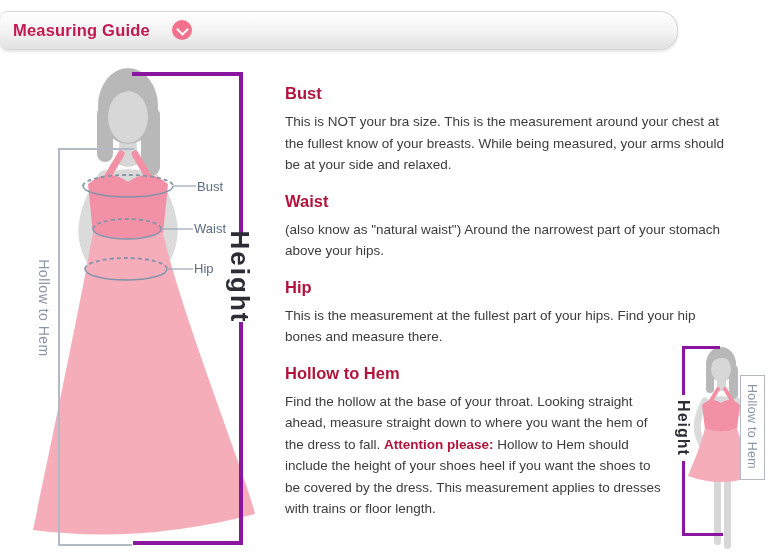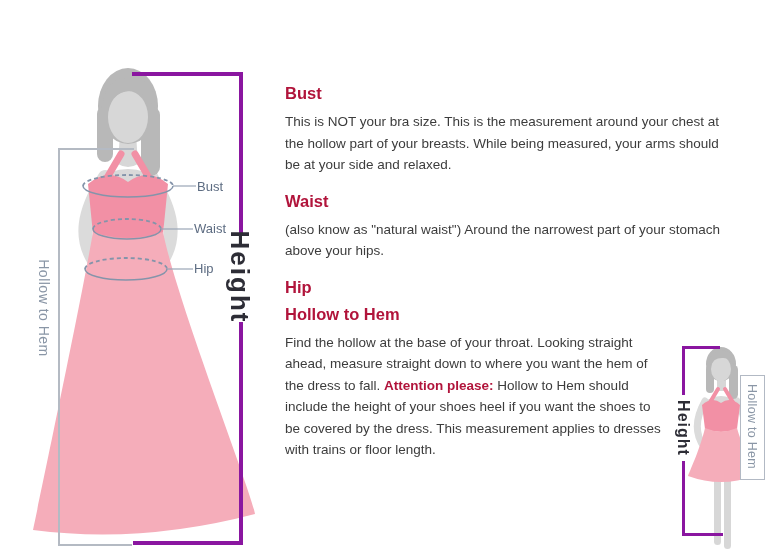--- a/index.html
+++ b/index.html
@@ -48,20 +48,26 @@
   .sec-body{color:#3c3c3c;font-size:13.5px;line-height:21.5px;margin:0 0 16px 0;}
   .sec-body.narrow{width:382px;}
   .attention{color:#B1143B;font-weight:bold;text-align:center;}
   svg{position:absolute;}
 </style>
 </head>
 <body>
 
 <div id="canvas">
 
+  <div class="header-bar">
+    <span class="header-title">Measuring Guide</span>
+    <button class="chevron-btn">
+      <span class="chev"></span>
+    </button>
+  </div>
 
   <svg style="left:25px;top:62px;" width="235" height="491" viewBox="0 0 235 491">
 
     <path d="M80,115 C60,147 50,178 76,208" stroke="#dbdbdb" stroke-width="14" fill="none" stroke-linecap="round"></path>
     <path d="M126,115 C146,147 156,178 130,208" stroke="#dbdbdb" stroke-width="14" fill="none" stroke-linecap="round"></path>
 
     <path d="M68,120 Q103,94 138,120 L132,146 Q103,132 74,146 Z" fill="#d9d9d9"></path>
 
     <path d="M95,72 L111,72 L113,102 Q103,108 93,102 Z" fill="#d7d7d7"></path>
 
@@ -104,26 +110,27 @@
   <div class="pline" style="left:133px;top:541px;width:110px;height:4px;"></div>
   <div class="rot-label height-label-main" style="left:192px;top:262px;width:96px;height:30px;">Height</div>
 
   <div class="gline" style="left:58px;top:148px;width:76px;height:1.5px;"></div>
   <div class="gline" style="left:58px;top:148px;width:1.5px;height:397px;"></div>
   <div class="gline" style="left:58px;top:544px;width:74px;height:1.5px;"></div>
   <div class="rot-label hollow-label" style="left:-14px;top:299px;width:116px;height:18px;">Hollow to Hem</div>
 
   <div class="text-col">
     <h2 class="sec-heading">Bust</h2>
-    <p class="sec-body">This is NOT your bra size. This is the measurement around your chest at the hollow part of your breasts. While being measured, your arms should be at your side and relaxed.</p>
+    <p class="sec-body">This is NOT your bra size. This is the measurement around your chest at the fullest know of your breasts. While being measured, your arms should be at your side and relaxed.</p>
 
     <h2 class="sec-heading">Waist</h2>
     <p class="sec-body">(also know as "natural waist") Around the narrowest part of your stomach above your hips.</p>
 
     <h2 class="sec-heading">Hip</h2>
+    <p class="sec-body">This is the measurement at the fullest part of your hips. Find your hip bones and measure there.</p>
 
     <h2 class="sec-heading">Hollow to Hem</h2>
     <p class="sec-body narrow"><span>Find the hollow at the base of your throat. Looking straight ahead, measure straight down to where you want the hem of the dress to fall. </span><span class="attention">Attention please:</span><span> Hollow to Hem should include the height of your shoes heel if you want the shoes to be covered by the dress. This measurement applies to dresses with trains or floor length.</span></p>
   </div>
 
   <svg style="left:688px;top:345px;" width="90" height="208" viewBox="0 0 90 208">
 
     <rect x="26" y="130" width="7" height="70" rx="3.5" fill="#d7d7d7"></rect>
     <rect x="36" y="130" width="7" height="74" rx="3.5" fill="#d7d7d7"></rect>
 

